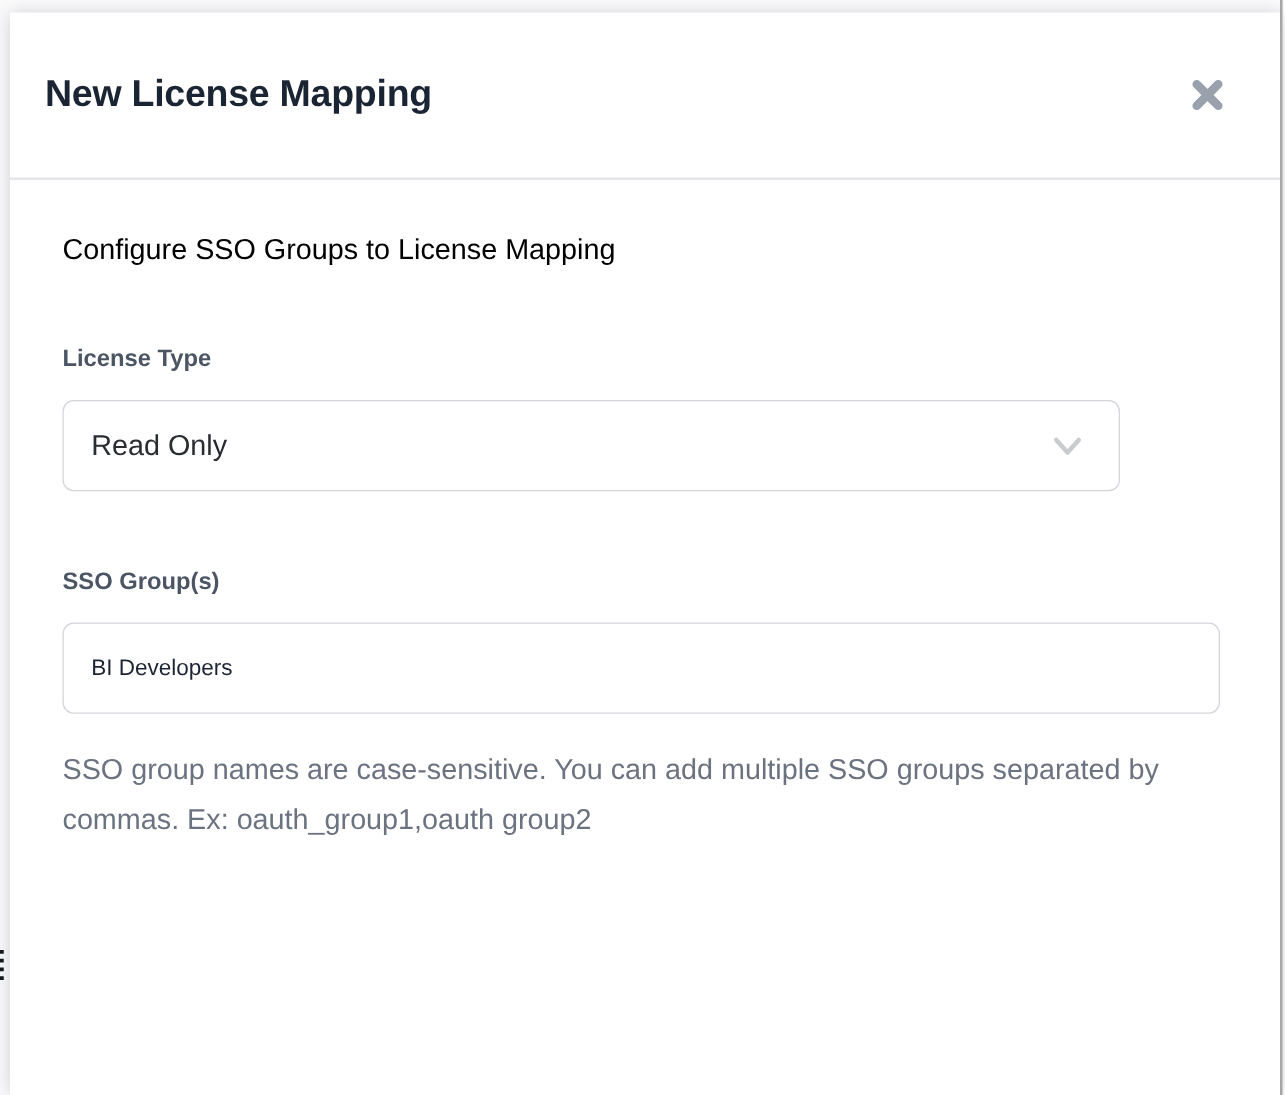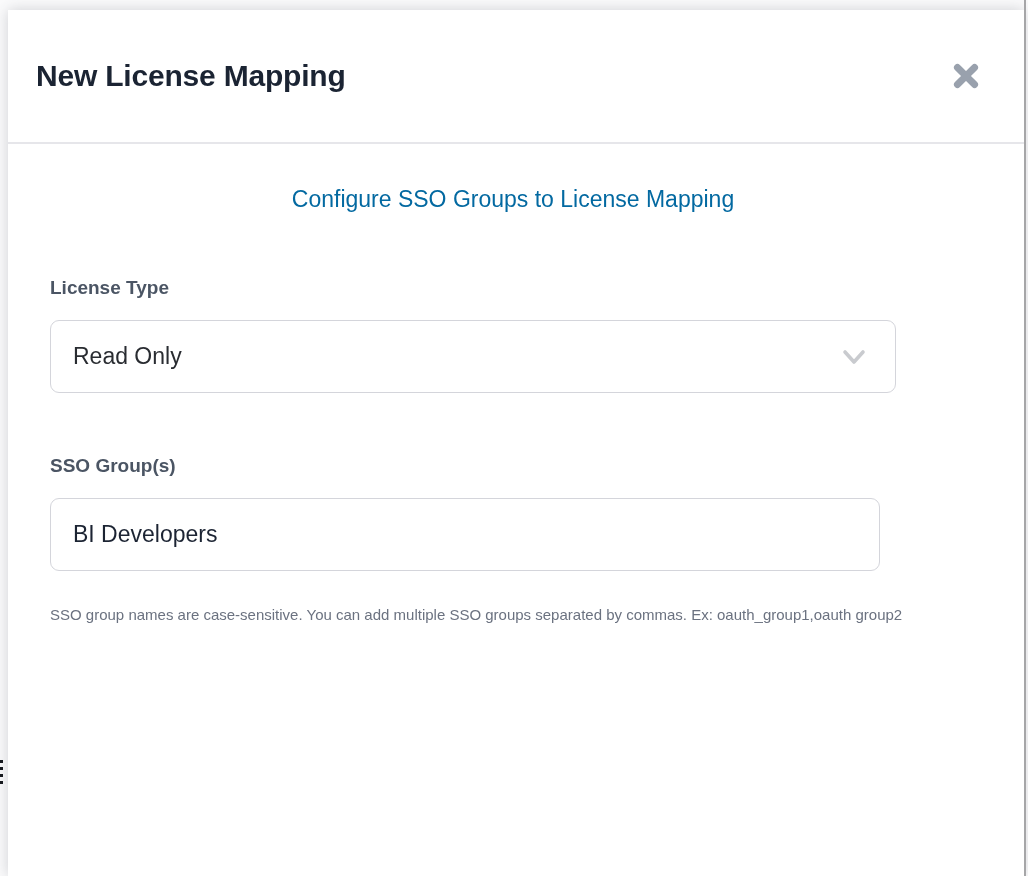--- a/index.html
+++ b/index.html
@@ -43,52 +43,52 @@
     letter-spacing: -0.2px;
   }
   .close-btn {
     background: none; border: none; cursor: pointer;
     width: 36px; height: 36px;
     display: flex; align-items: center; justify-content: center;
   }
   .modal-body { padding: 0 48px 0 42px; }
   .section-heading {
     margin-top: 42px;
-    font-size: 23px; font-weight: 400; color: #0369a1; text-align: center;
+    font-size: 23px; font-weight: 400; color: #000000;
   }
   .form-group { display: block; }
   .form-group-license { margin-top: 64px; }
   .form-group-sso { margin-top: 62px; }
   .field-label {
     display: block;
     font-size: 19px; font-weight: 700; color: #4b5564;
     margin-bottom: 21px;
   }
   .select-box {
     height: 73px; width: 846px;
     border: 1px solid #d4d5db; border-radius: 9px;
     background: #ffffff;
     display: flex; align-items: center; justify-content: space-between;
     padding: 0 28px 0 22px;
     font-size: 23px; color: #292c31;
     cursor: pointer;
   }
   .text-input {
-    height: 73px; width: 830px;
+    height: 73px; width: 926px;
     border: 1px solid #d4d5db; border-radius: 9px;
     background: #ffffff;
     font-family: "Liberation Sans", sans-serif;
-    font-size: 23px; color: #1c2433;
+    font-size: 18px; color: #1c2433;
     padding: 0 22px;
     outline: none;
   }
   .help-text {
     margin-top: 24px;
     max-width: 880px;
-    font-size: 15px; line-height: 40px;
+    font-size: 23px; line-height: 40px;
     color: #6b7280;
   }
 </style>
 </head>
 <body>
 
 <div class="viewport">
 
   <div class="edge-marks">
     <div class="dash"></div>

